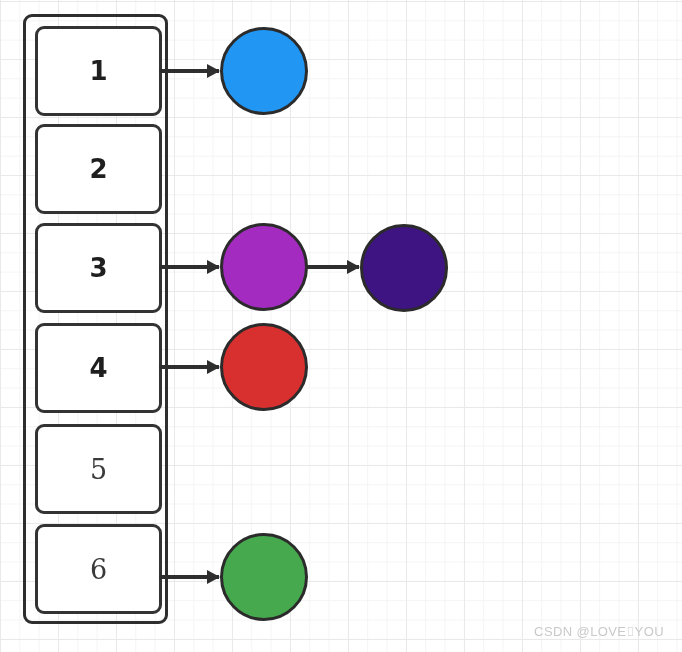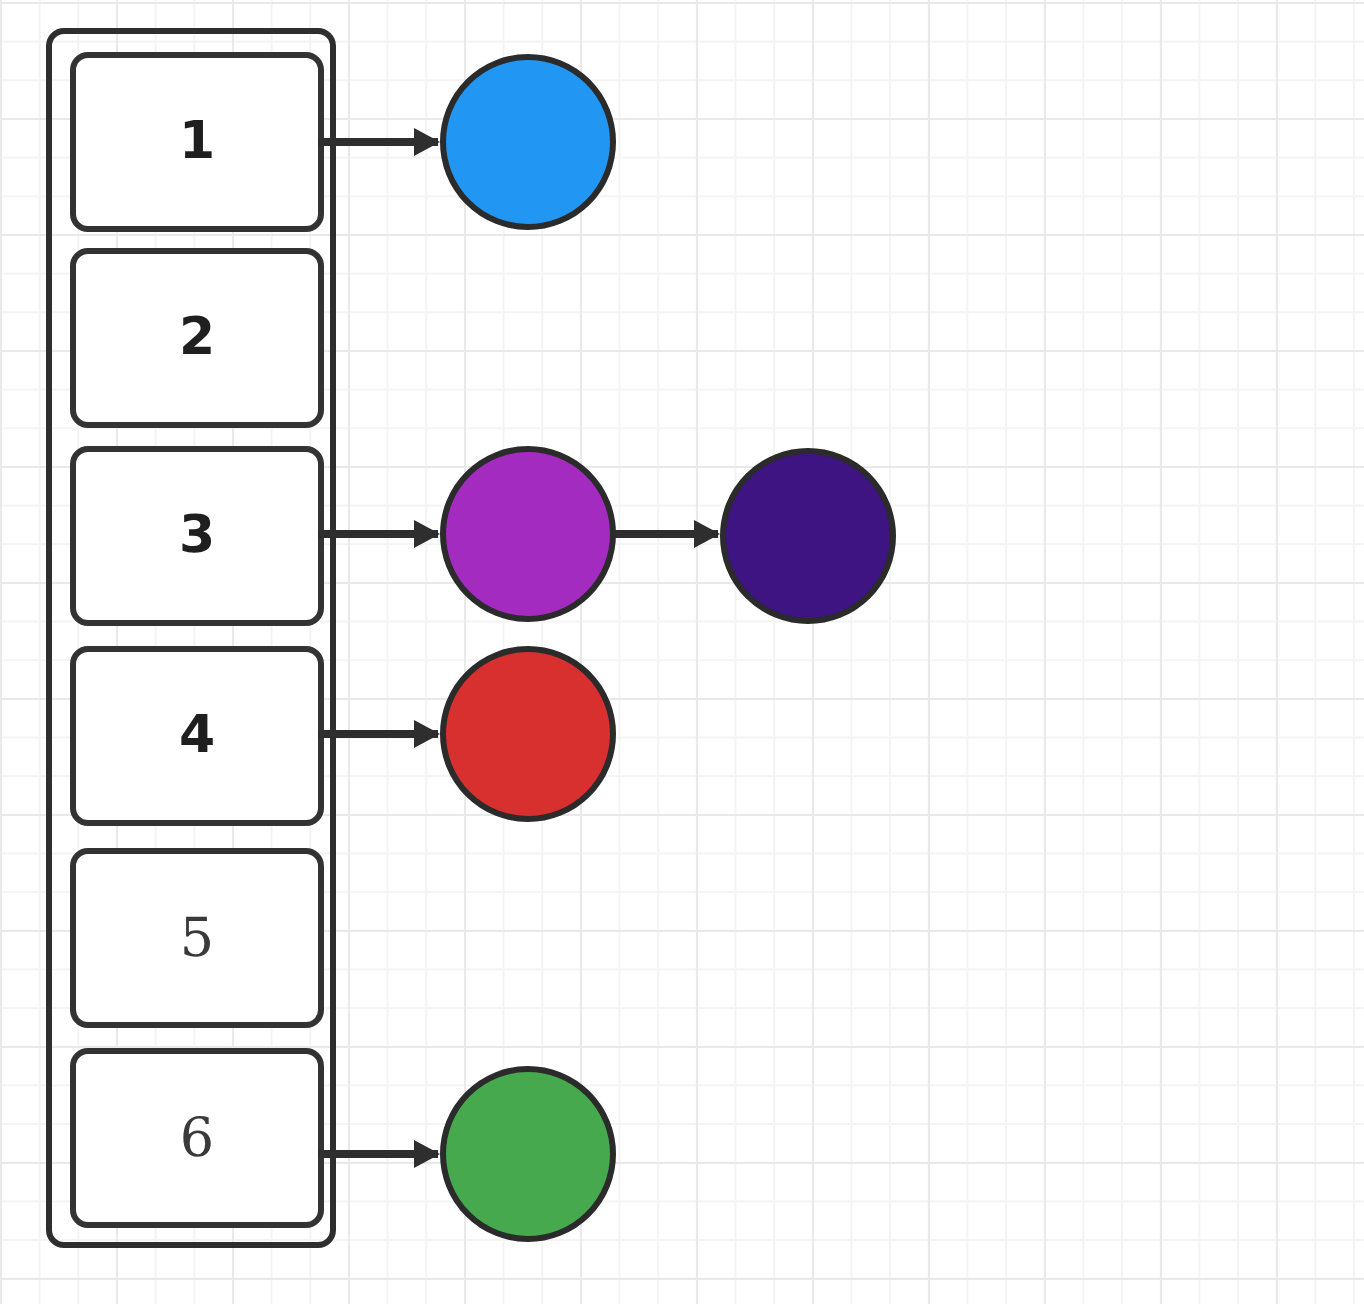--- a/index.html
+++ b/index.html
@@ -163,14 +163,15 @@
   <div class="node" style="left:220px; top:27px;  background:#2196f3;"></div>
 
   <div class="node" style="left:220px; top:223px; background:#a32bc0;"></div>
 
   <div class="node" style="left:360px; top:224px; background:#3d1482;"></div>
 
   <div class="node" style="left:220px; top:323px; background:#d8302f;"></div>
 
   <div class="node" style="left:220px; top:533px; background:#46a94e;"></div>
 
+  <div class="watermark">CSDN @LOVE⌷YOU</div>
 
 </div>
 
 </body></html>

